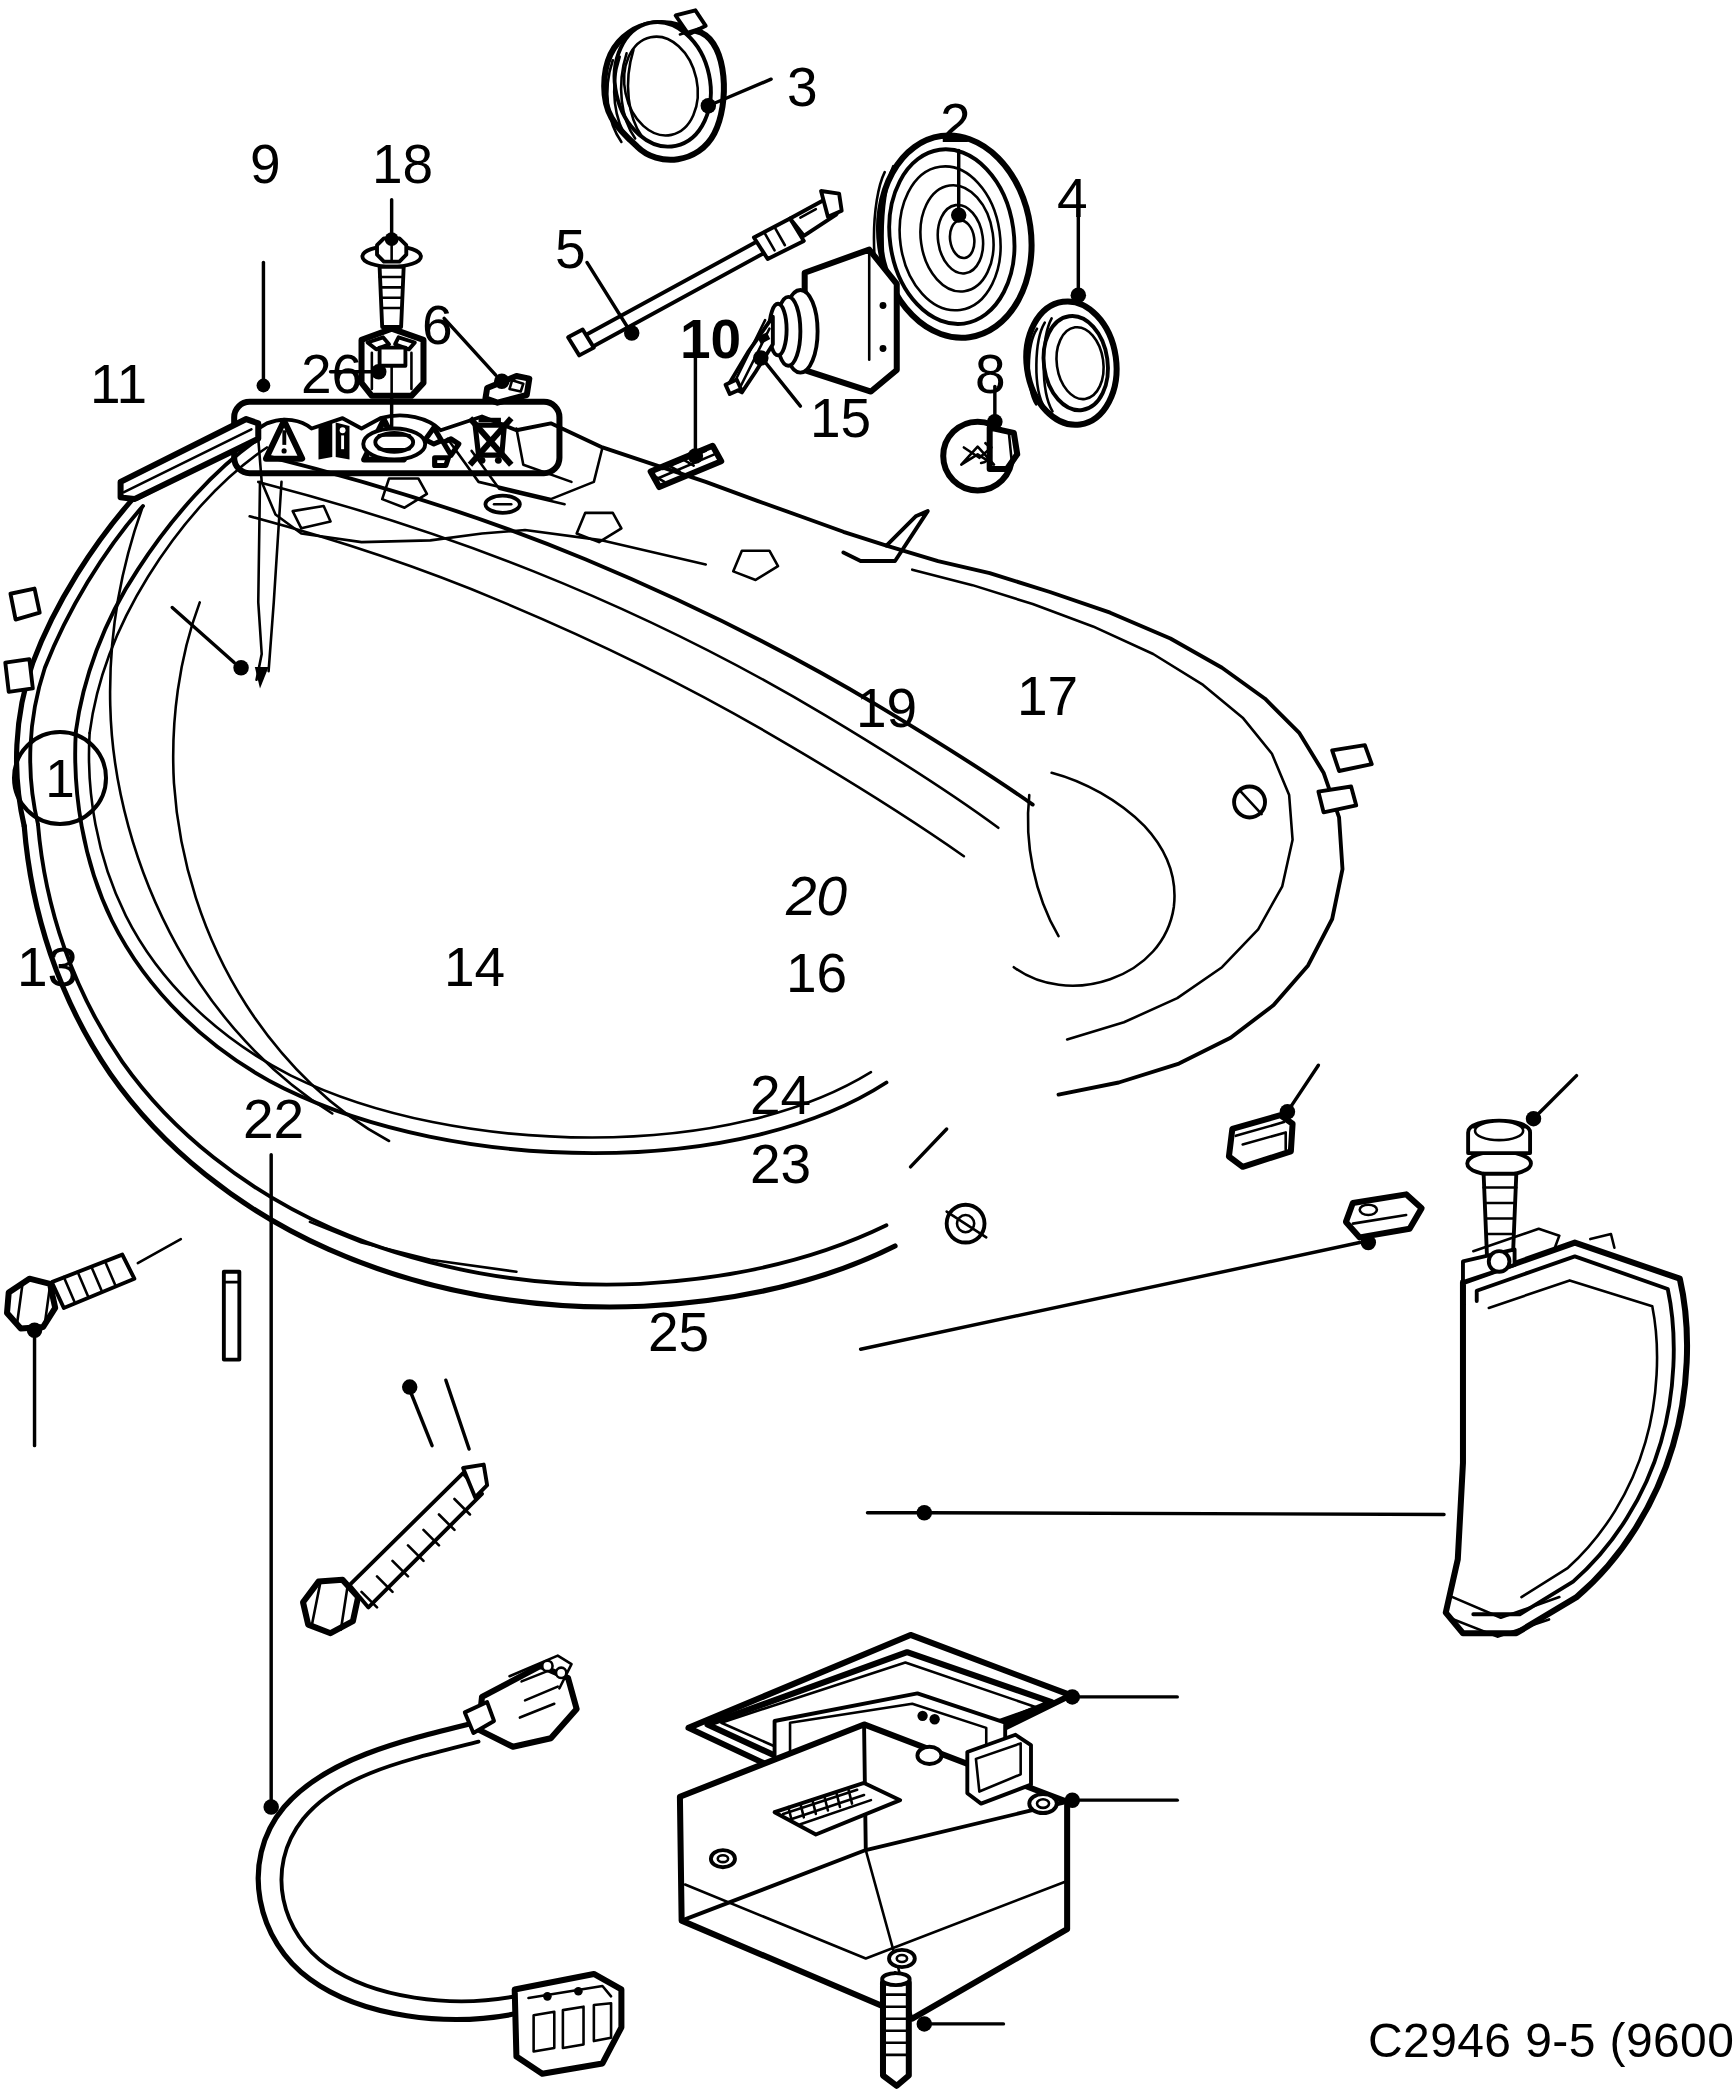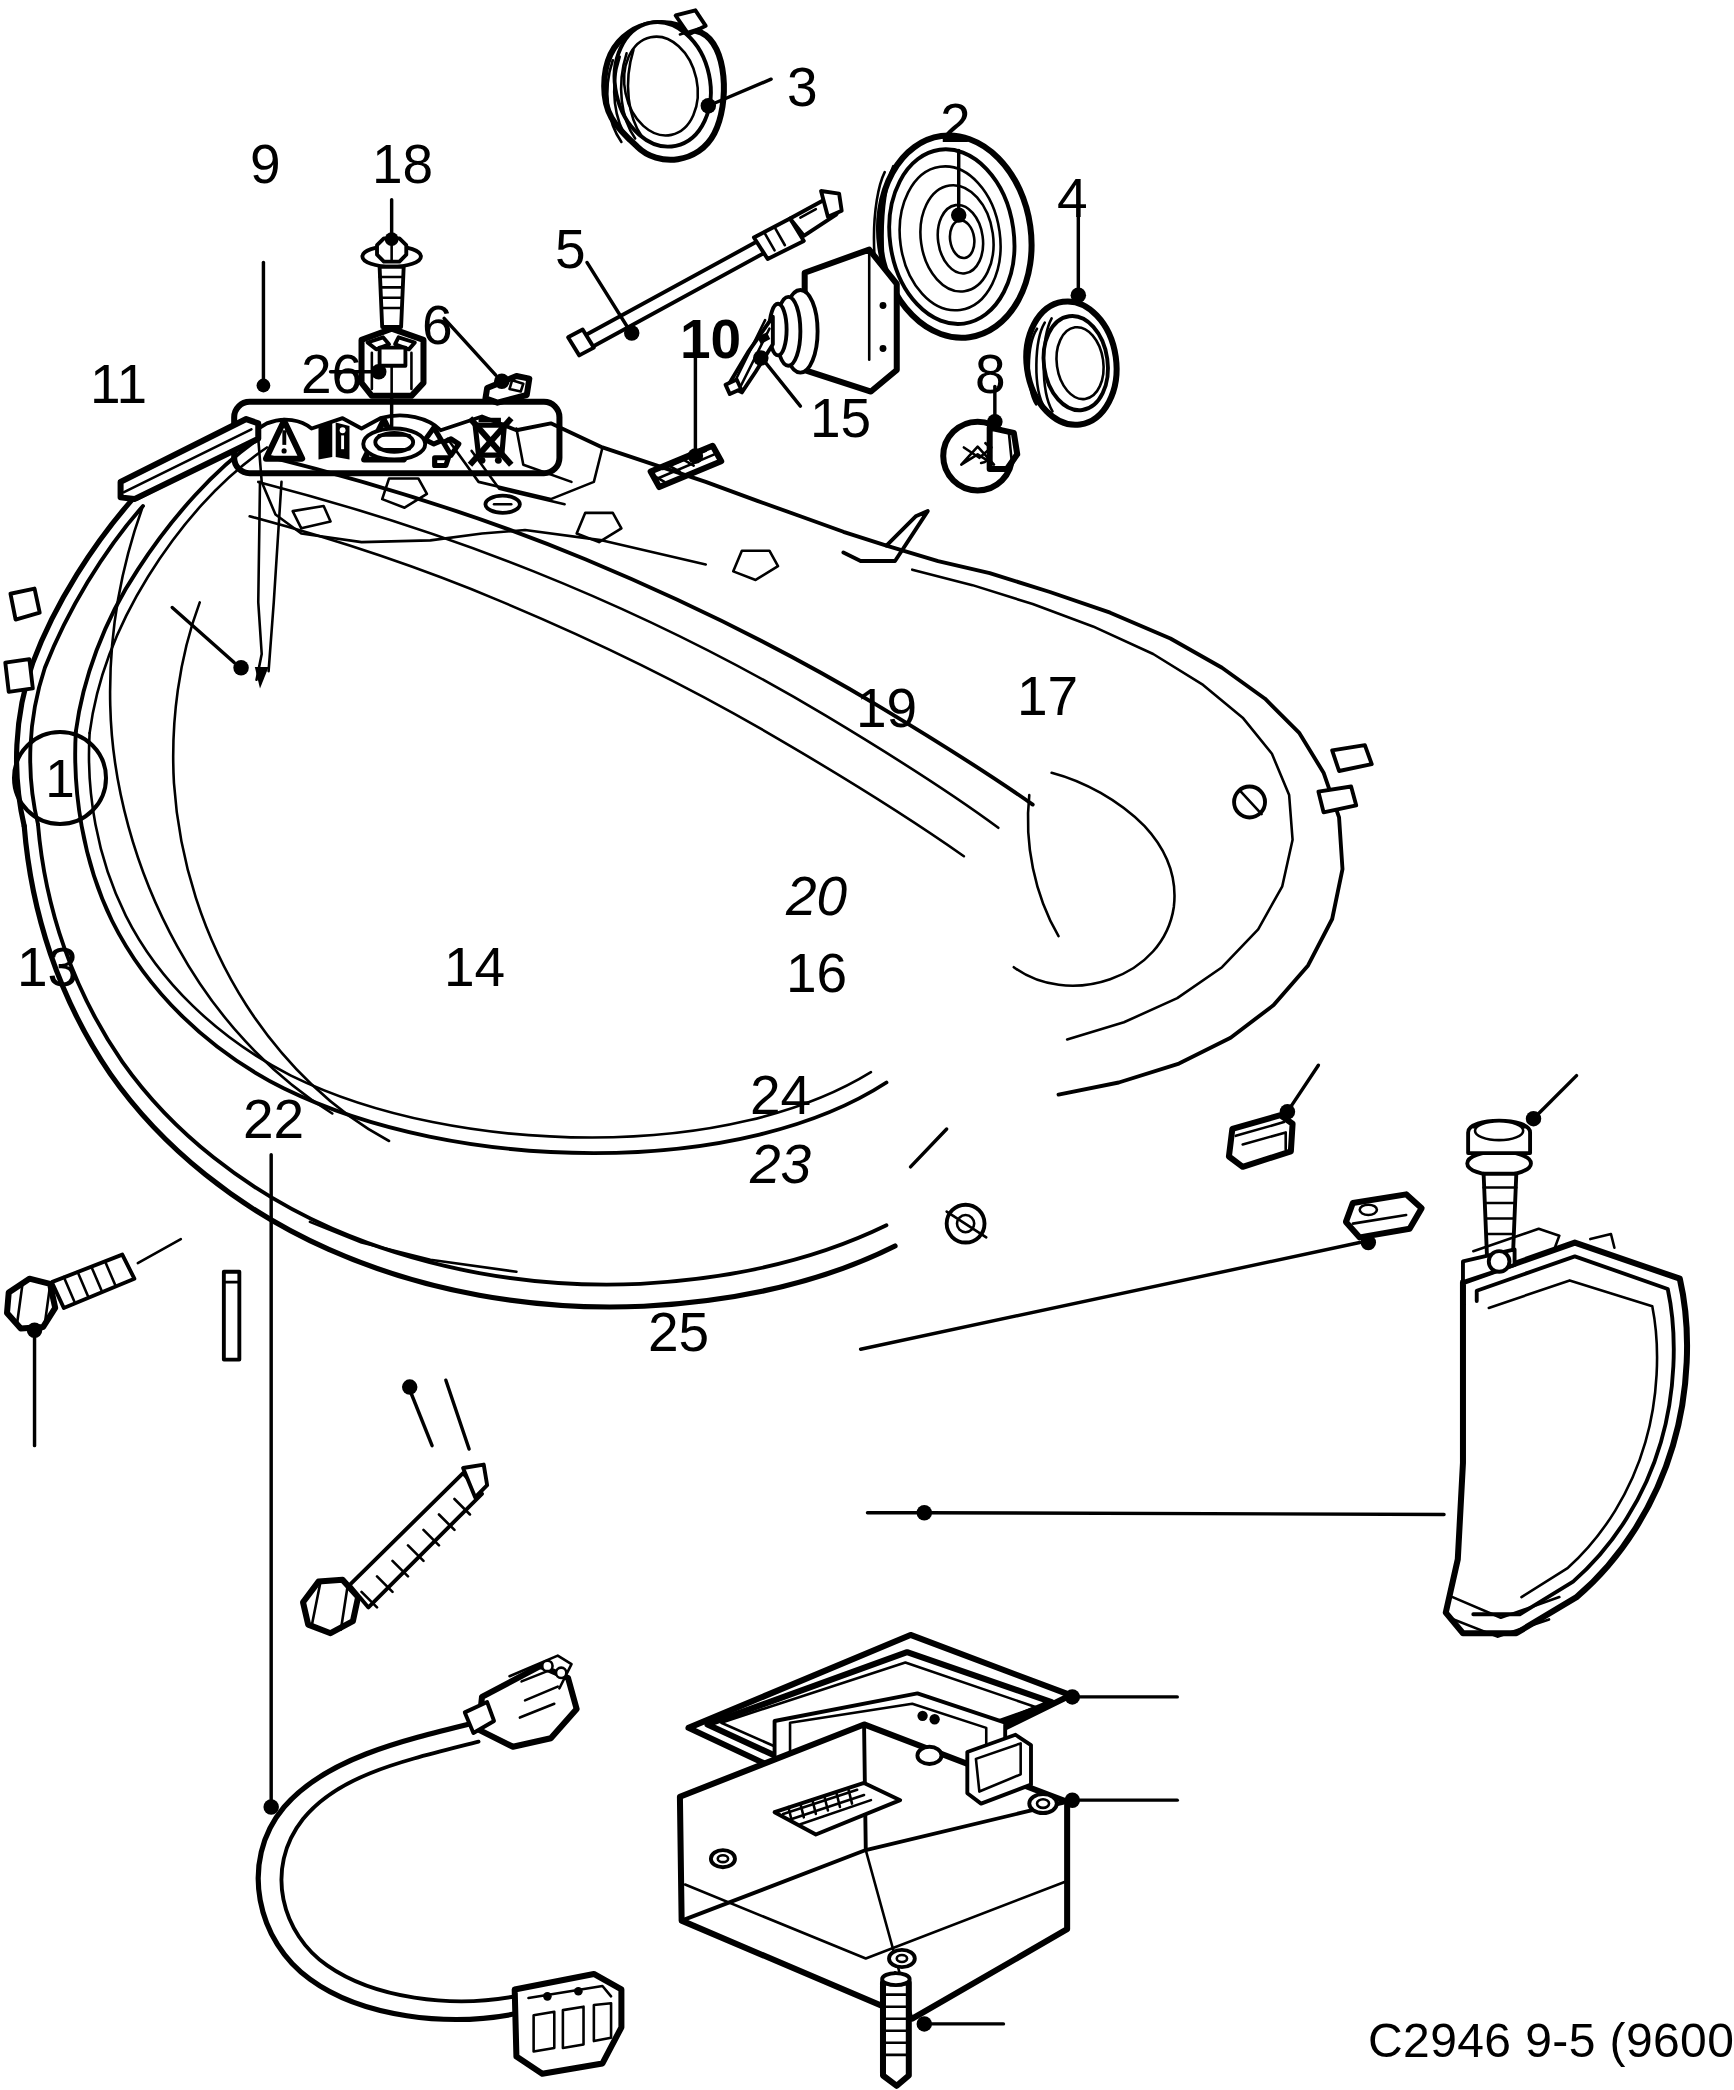--- a/index.html
+++ b/index.html
@@ -529,21 +529,21 @@
   <div class="callout" style="left:90px; top:357px;">11</div>
   <div class="callout" style="left:372px; top:137px;">18</div>
   <div class="callout" style="left:17px;  top:940px;">13</div>
   <div class="callout" style="left:444px; top:940px;">14</div>
   <div class="callout" style="left:810px; top:391px;">15</div>
   <div class="callout" style="left:786px; top:946px;">16</div>
   <div class="callout" style="left:1017px;top:669px;">17</div>
   <div class="callout" style="left:856px; top:681px;">19</div>
   <div class="callout" style="left:786px; top:869px;font-style:italic;">20</div>
   <div class="callout" style="left:243px; top:1092px;">22</div>
-  <div class="callout" style="left:750px; top:1137px;font-style:italic;">23</div>
+  <div class="callout" style="left:750px; top:1137px;">23</div>
   <div class="callout" style="left:750px; top:1068px;">24</div>
   <div class="callout" style="left:615px; top:1305px;margin-left:33px;">25</div>
   <div class="callout" style="left:301px; top:347px;text-align:right;">26</div>
 
   <div id="caption">C2946 9-5 (9600)</div>
 
 </div>
 
 
 </body></html>

